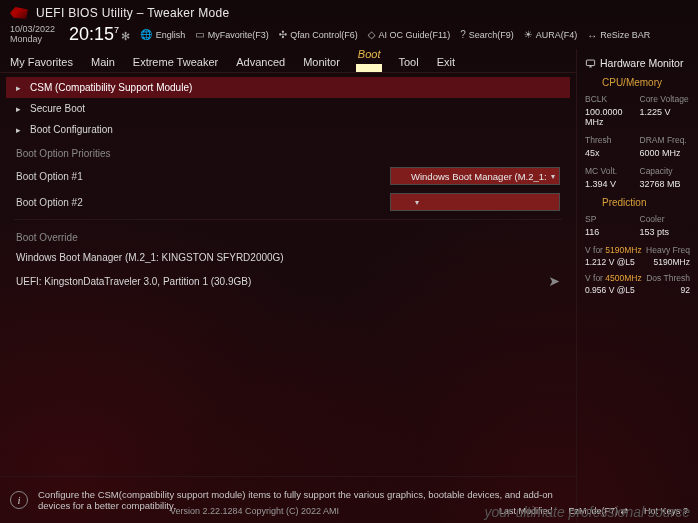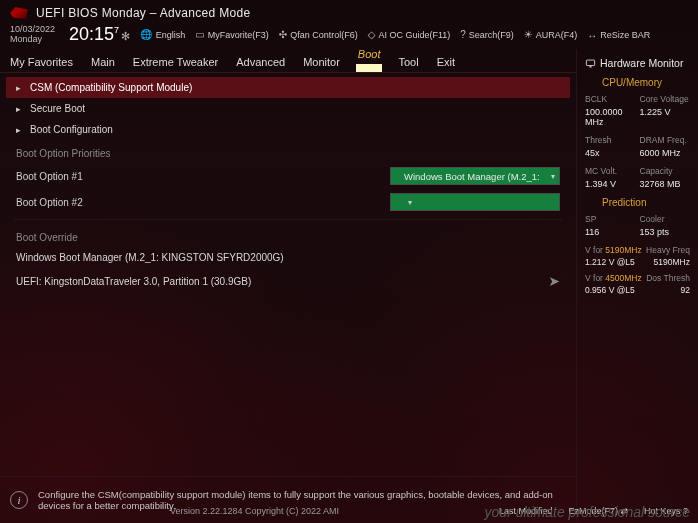--- a/index.html
+++ b/index.html
@@ -74,23 +74,23 @@
 
   .section-label { color:#8a8a8a; padding: 8px 10px 4px 10px; font-size:10px; }
   .hr { border-top:1px solid #2b1518; margin: 4px 8px; }
 
   .opt-row { display:flex; align-items:center; padding:4px 10px; gap:2px; }
   .opt-label { flex: 0 0 200px; color:#d0d0d0; }
   .dropdown {
     flex: 0 0 170px;
     margin-left: auto;
     border: 1px solid #4a4a4a;
-    background: #15803d;
+    background: #7f1d1d;
     height: 18px; display:flex; align-items:center;
-    padding: 0 4px 0 13px;
+    padding: 0 4px 0 20px;
     color:#e8e8e8; font-size:9.5px;
     cursor:pointer;
     justify-content: space-between;
   }
   .dropdown .dd-arrow { font-size:8px; color:#ccc; margin-left:4px; }
 
   .help-bar {
     display:flex; align-items:center; gap:10px;
     border-top:1px solid #2b1518;
     padding: 8px 10px;
@@ -131,21 +131,21 @@
   svg.ico-svg { width:11px; height:11px; fill:none; stroke:#c8c8c8; stroke-width:1.4; }
 </style>
 </head>
 <body>
 
 <div class="bg-decor"></div>
 <div class="content">
 
   <div class="title-bar">
     <div class="rog-eye"></div>
-    <div class="title-text">UEFI BIOS Monday – Advanced Mode</div>
+    <div class="title-text">UEFI BIOS Utility – Tweaker Mode</div>
   </div>
 
   <div class="info-row">
     <div class="dt">
       <div>10/03/2022</div>
       <div>Monday</div>
     </div>
     <div class="clock">
       <span>20:15</span><sup>7</sup><span class="gear">✻</span>
     </div>

